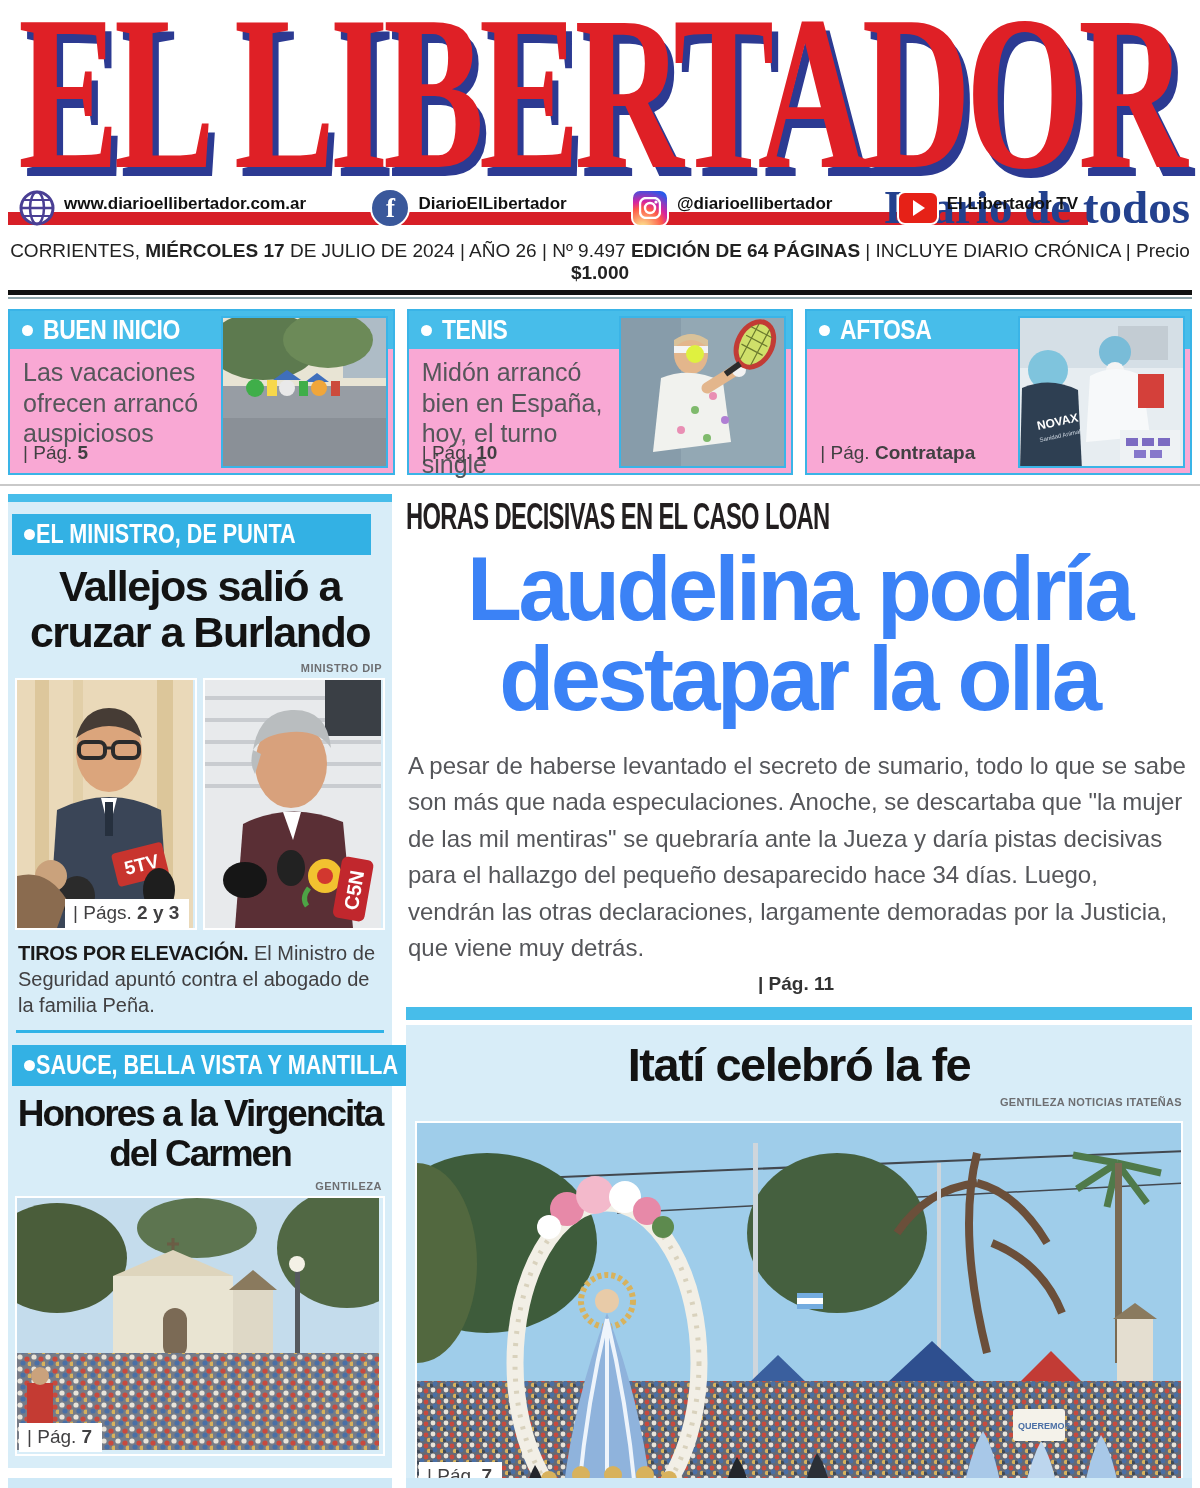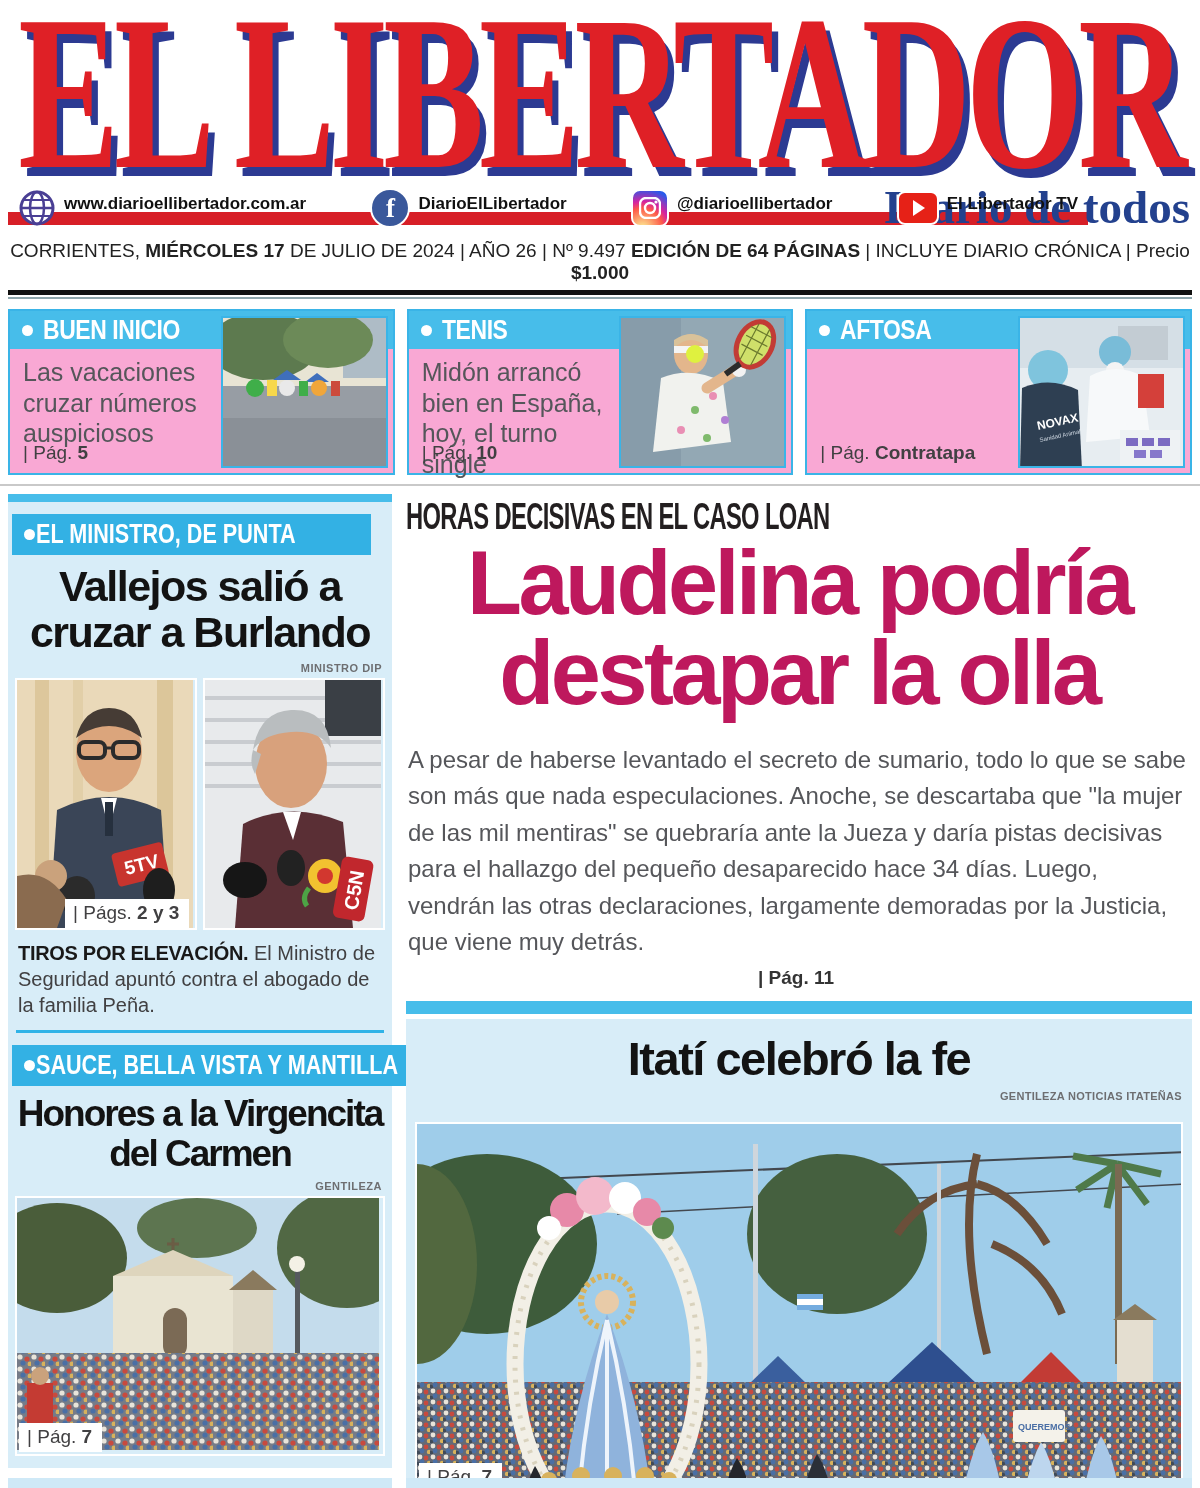--- a/index.html
+++ b/index.html
@@ -65,28 +65,28 @@
   .caption{font-size:20px;line-height:1.3;color:#414042;padding:10px 10px 12px 10px;}
   .caption b{color:#191919;letter-spacing:-.3px;}
   .cyan-divider{border-top:3px solid #2fb3e7;margin:0 8px;}
   .big-ph{margin:2px 7px 0 7px;border:2px solid #fff;height:256px;position:relative;overflow:hidden;}
   .panel-botpad{height:12px;}
   
   .quote-box{margin-top:13px;background:#fff;border:3px solid #2fb3e7;padding:9px 12px 8px 12px;}
   
   .kicker{font-weight:bold;font-size:36px;letter-spacing:-1px;color:#231f20;display:inline-block;
         transform:scaleX(.66);transform-origin:0 50%;white-space:nowrap;margin-top:2px;}
-  .main-headline{font-weight:bold;font-size:90px;line-height:1.0;letter-spacing:-3.5px;text-align:center;color:#be185d;}
+  .main-headline{font-weight:bold;font-size:90px;line-height:1.0;letter-spacing:-3.5px;text-align:center;color:#3b82f6;margin-top:6px;}
   .main-body{font-size:24px;line-height:1.52;color:#55565a;margin:24px 4px 0 2px;}
   .main-pag{text-align:center;font-weight:bold;font-size:19px;color:#333;margin:6px 6px 0 0;}
   .cyan-bar{height:13px;background:#47bdea;margin-top:12px;}
   
   .itati-panel{background:#d8edf8;margin-top:5px;}
   .itati-title{font-weight:bold;font-size:47px;letter-spacing:-1.5px;text-align:center;color:#131313;padding-top:12px;}
-  .itati-credit{text-align:right;font-size:11px;font-weight:bold;color:#6d6e71;margin:4px 10px 20px 0;letter-spacing:.3px;}
+  .itati-credit{text-align:right;font-size:11px;font-weight:bold;color:#6d6e71;margin:4px 10px 13px 0;letter-spacing:.3px;}
   .itati-photo{margin:0 9px;border:2px solid #fff;height:408px;position:relative;overflow:hidden;}
   .bottom-strip{position:absolute;bottom:0;height:10px;background:#cfe9f7;}
   .bs-left{left:8px;width:384px;}
   .bs-right{left:406px;right:8px;}
   svg text{font-family:"Liberation Sans",sans-serif;}
 </style>
 </head>
 <body>
 
 <div class="page">
@@ -140,21 +140,21 @@
   <div class="double-rule"></div>
   <div class="double-rule2"></div>
 
   <div class="teasers">
 
     <div class="teaser">
       <div class="teaser-head">
         <span class="dot"></span>
         <span class="teaser-tag">BUEN INICIO</span>
       </div>
-      <div class="teaser-body">Las vacaciones cruzar números auspiciosos</div>
+      <div class="teaser-body">Las vacaciones ofrecen arrancó auspiciosos</div>
       <div class="teaser-pag"><span>| Pág.</span> <b>5</b></div>
       <div class="teaser-photo">
         <svg width="163" height="152" viewBox="0 0 163 152" preserveAspectRatio="none">
           <rect width="163" height="152" fill="#e8e4d4"></rect>
           <rect x="120" y="0" width="43" height="60" fill="#aebcc6"></rect>
           <ellipse cx="40" cy="28" rx="55" ry="34" fill="#5d7a4f"></ellipse>
           <ellipse cx="105" cy="22" rx="45" ry="28" fill="#6c8a58"></ellipse>
           <rect x="0" y="68" width="163" height="84" fill="#979da4"></rect>
           <rect x="0" y="100" width="163" height="52" fill="#8a9097"></rect>
           <polygon points="50,62 78,62 64,52" fill="#3f6fbc"></polygon>

